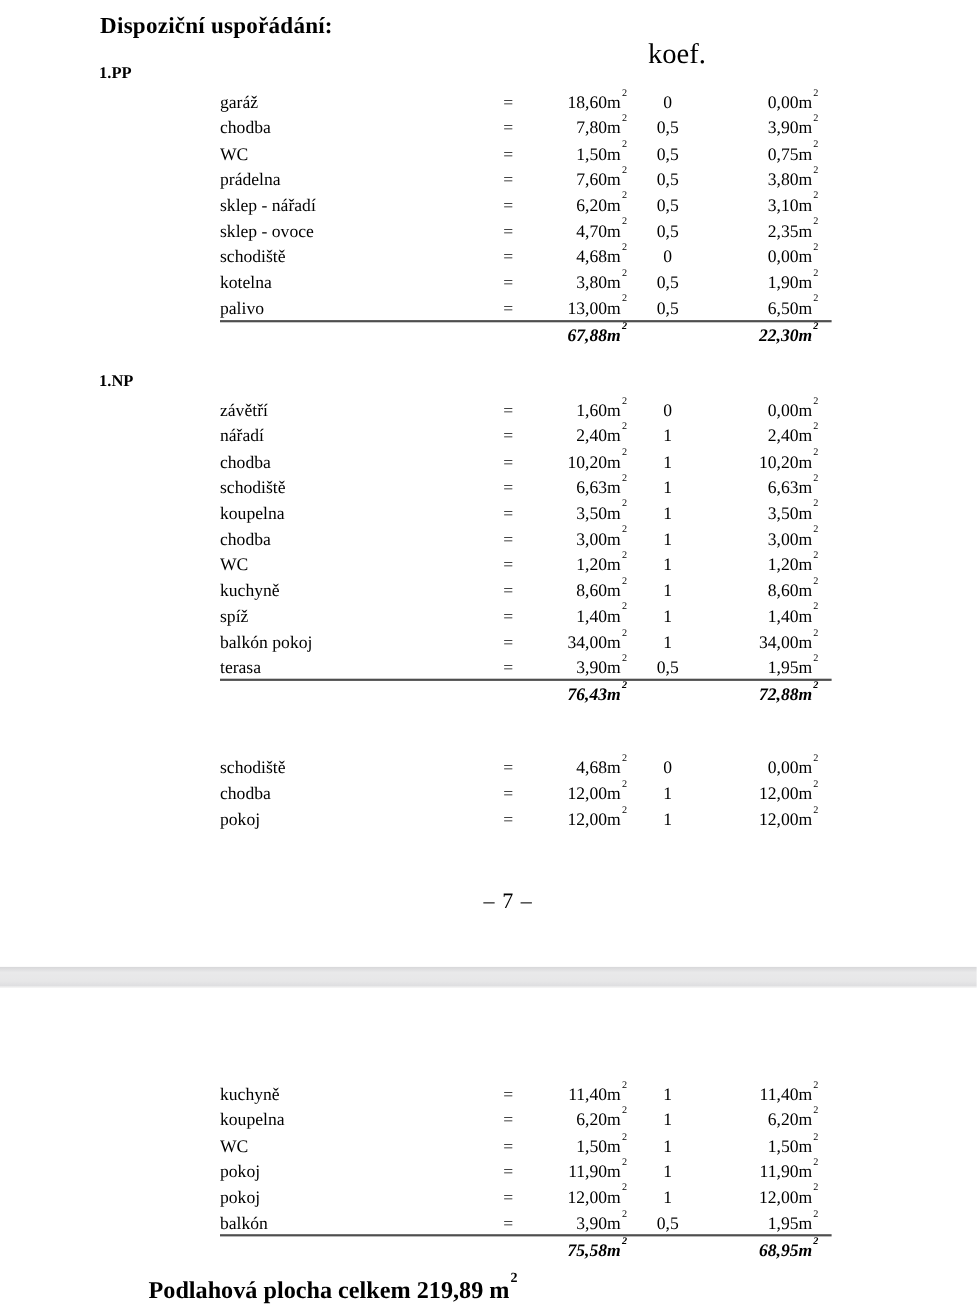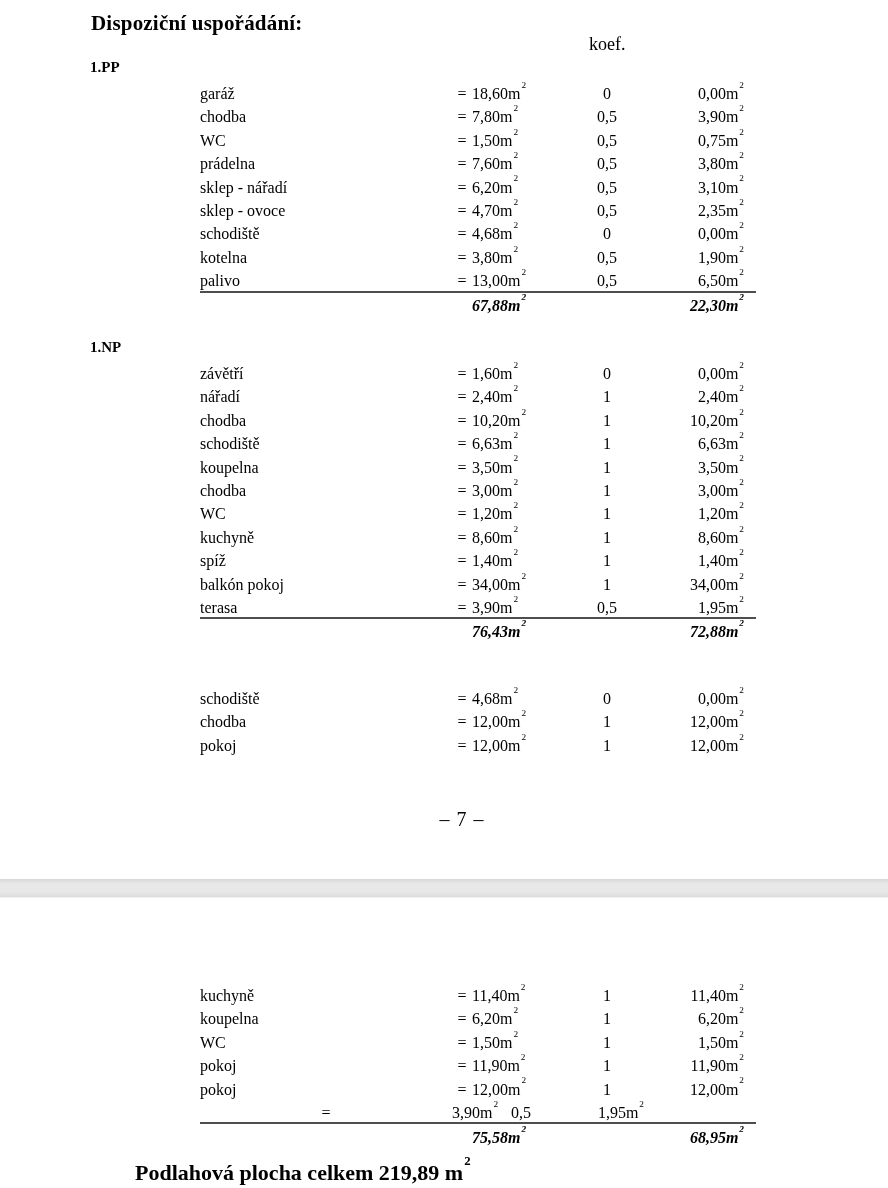--- a/index.html
+++ b/index.html
@@ -16,40 +16,40 @@
   .abs { position: absolute; }
 
   .doc-title {
     left: 91px; top: 11px;
     font-size: 21px; font-weight: bold;
     letter-spacing: 0.2px;
     white-space: nowrap;
   }
   .koef-header {
     left: 589px; top: 34px;
-    font-size: 18px;
+    font-size: 26px;
   }
   .sec-heading {
     left: 90px;
     font-size: 15px; font-weight: bold;
     white-space: nowrap;
   }
 
   .rows { left: 200px; width: 544px; }
   .trow {
     display: grid;
     grid-template-columns: 252px 20px 98px 74px 100px;
     line-height: 23.4px;
     font-size: 16px;
     white-space: nowrap;
   }
   .trow-abs { left: 200px; width: 544px; }
   .c-label { text-align: left; overflow: visible; }
   .c-eq    { text-align: center; }
-  .c-area  { text-align: left; }
+  .c-area  { text-align: right; }
   .c-koef  { text-align: center; }
   .c-res   { text-align: right; }
 
   sup {
     font-size: 0.58em;
     line-height: 0;
     position: relative;
     top: -0.52em;
     margin-left: 1px;
   }
@@ -313,20 +313,21 @@
         <span class="c-res">11,90<span>m<sup>2</sup></span></span>
       </div>
       <div class="trow">
         <span class="c-label">pokoj</span>
         <span class="c-eq">=</span>
         <span class="c-area">12,00<span>m<sup>2</sup></span></span>
         <span class="c-koef">1</span>
         <span class="c-res">12,00<span>m<sup>2</sup></span></span>
       </div>
       <div class="trow">
+        <span class="c-label">balkón</span>
         <span class="c-eq">=</span>
         <span class="c-area">3,90<span>m<sup>2</sup></span></span>
         <span class="c-koef">0,5</span>
         <span class="c-res">1,95<span>m<sup>2</sup></span></span>
       </div>
     </div>
   <div class="abs total-line" style="top:1122px"></div>
   <div class="abs trow trow-abs bold" style="top:1126px">
     <span class="c-label"></span>
     <span class="c-eq"></span>

